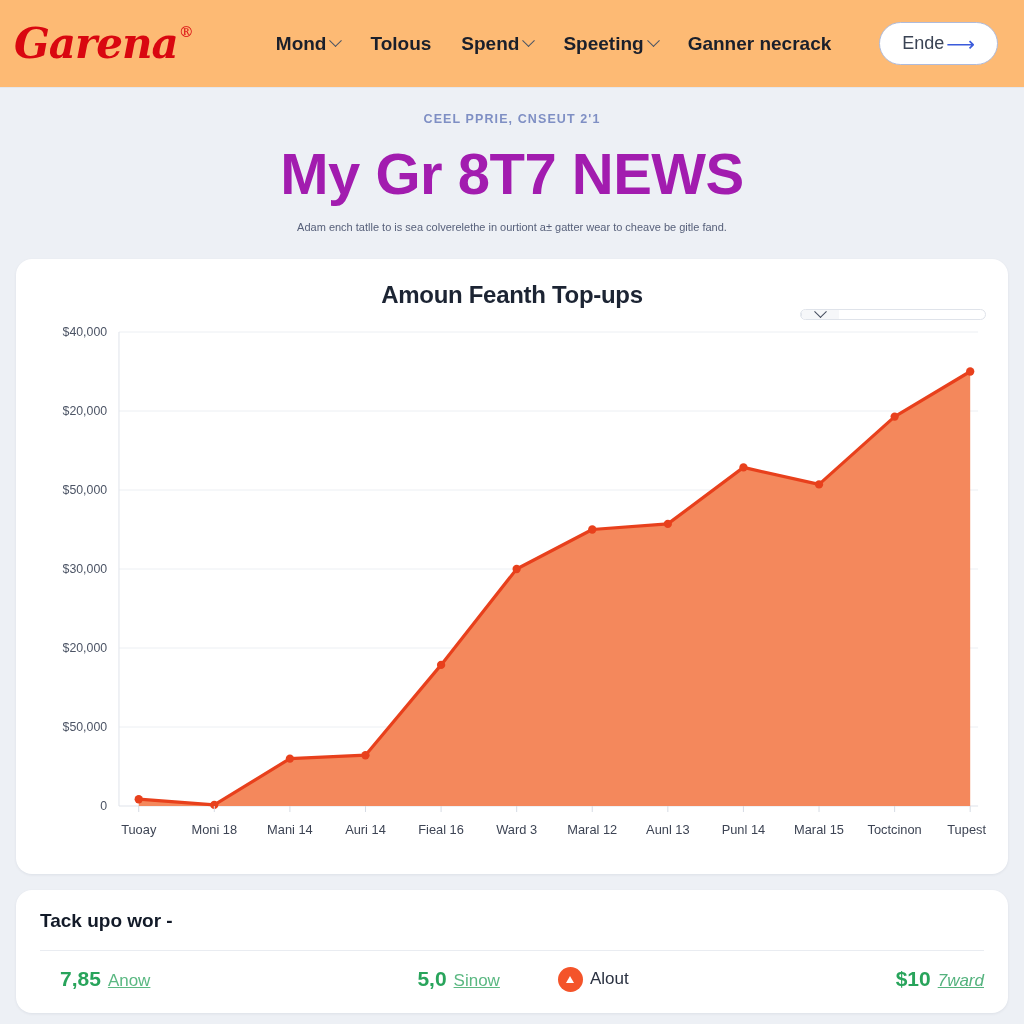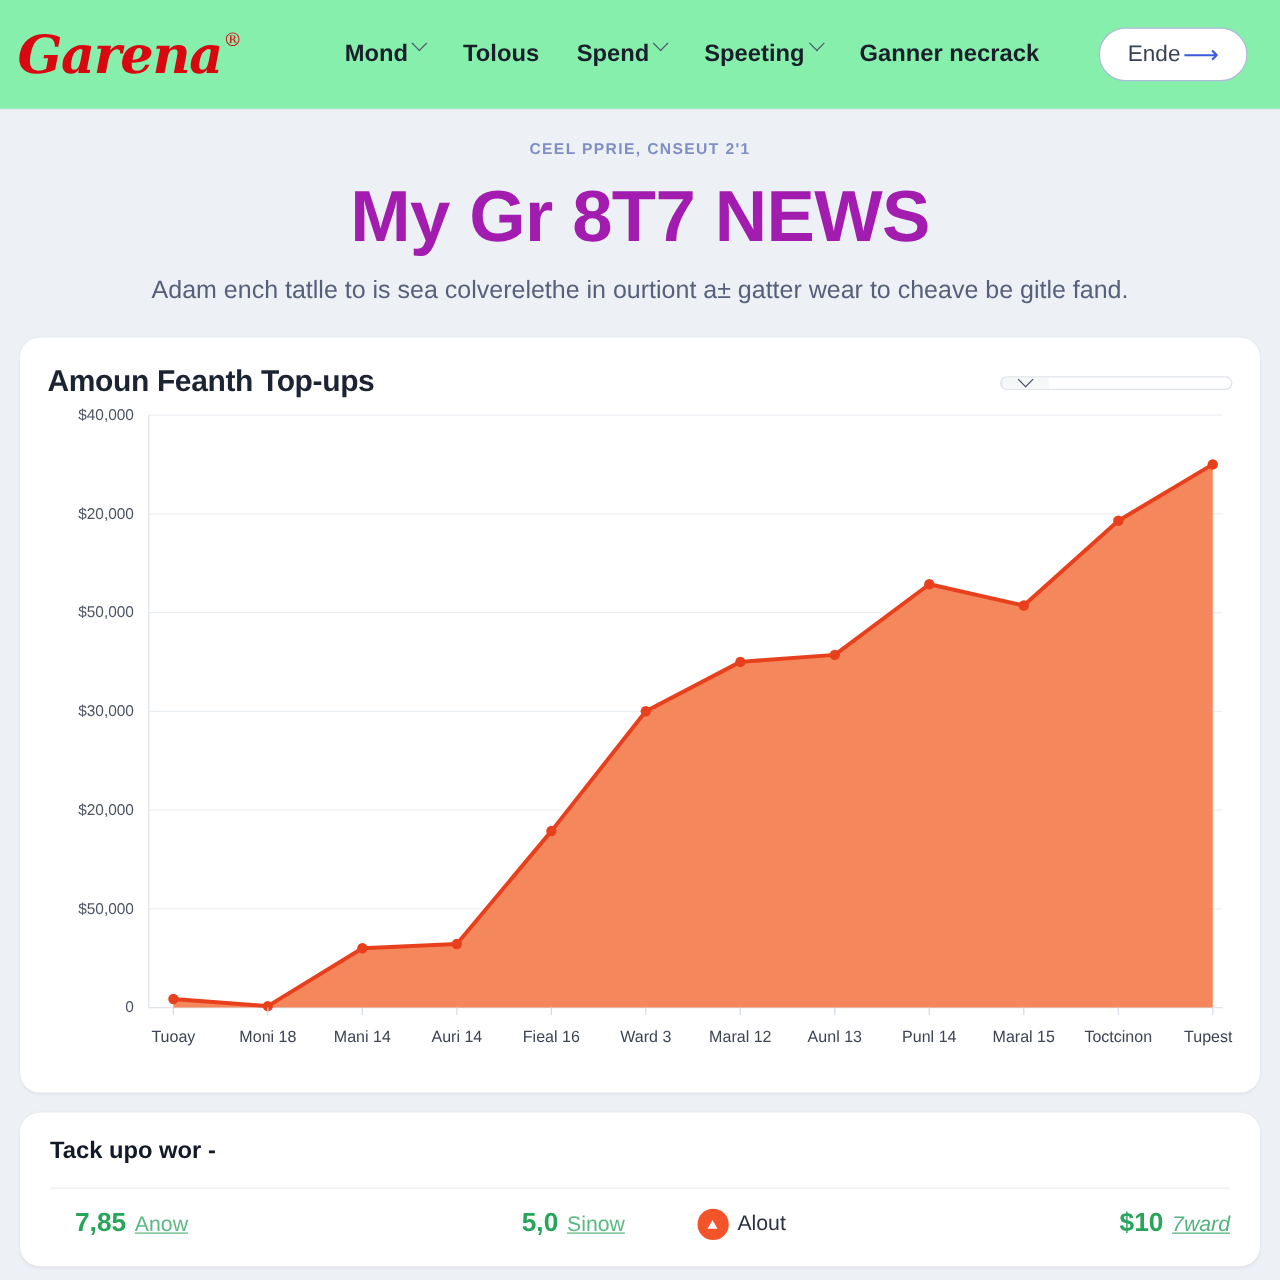--- a/index.html
+++ b/index.html
@@ -9,21 +9,21 @@
     font-family: "Liberation Sans", sans-serif;
     background: #edf0f5;
     color: #1c2433;
     overflow: hidden;
   }
   .page { width: 1024px; height: 1024px; position: relative; display: flex; flex-direction: column; }
 
   
   .navbar {
     height: 88px;
-    background: #86efac;
+    background: #fdba74;
     display: flex;
     align-items: center;
     padding: 0 26px 0 14px;
     border-bottom: 1px solid #e3e7ee;
     flex: 0 0 88px;
   }
   .brand {
     display: flex;
     align-items: flex-start;
     font-family: "DejaVu Serif", serif;
@@ -43,20 +43,21 @@
     margin-left: 1px;
   }
   .nav-links {
     margin-left: auto;
     display: flex;
     align-items: center;
     gap: 30px;
   }
   .nav-item {
     display: flex;
+    align-items: center;
     gap: 5px;
     font-size: 19px;
     font-weight: 700;
     color: #1a1f2b;
     white-space: nowrap;
     cursor: pointer;
   }
   .chev {
     display: inline-block;
     width: 9px; height: 9px;
@@ -88,31 +89,31 @@
     color: #7f8fc4;
     margin-bottom: 14px;
   }
   .hero h1 {
     font-size: 58px;
     font-weight: 700;
     letter-spacing: -0.5px;
     color: #a21caf;
     margin-bottom: 14px;
   }
-  .hero p { font-size: 20px; color: #57607a; }
+  .hero p { font-size: 11px; color: #57607a; }
 
   
   .card {
     background: #fff;
     border-radius: 16px;
     margin: 0 16px;
     box-shadow: 0 1px 3px rgba(20,30,60,.07);
   }
   .chart-card { margin-top: 16px; padding: 22px 22px 10px; }
-  .chart-head { display: flex; align-items: center; }
+  .chart-head { display: flex; align-items: center; flex-direction: column; }
   .chart-title { font-size: 24px; font-weight: 700; letter-spacing: -.3px; }
   .legend-select {
     margin-left: auto;
     display: flex;
     align-items: stretch;
     border: 1px solid #dfe3ea;
     border-radius: 7px;
     overflow: hidden;
     background: #fff;
     min-width: 186px;

